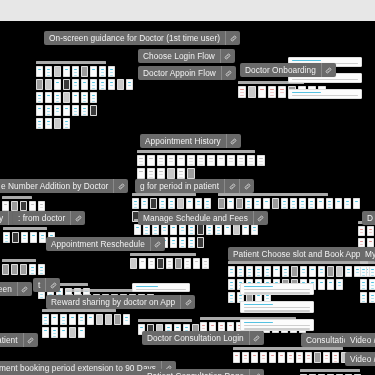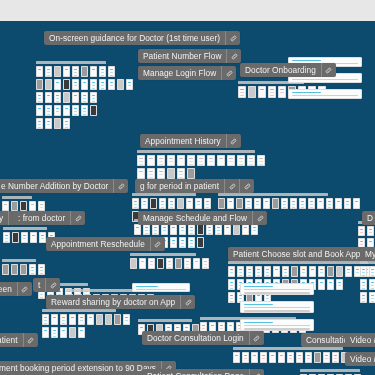--- a/index.html
+++ b/index.html
@@ -21,21 +21,21 @@
     z-index: 60;
   }
   .topbar-inner { display: flex; align-items: center; gap: 5px; }
   .cloud-icon { width: 13px; height: 9px; display: block; }
   .file-title {
     font-size: 9.5px; color: #6b6b6b; letter-spacing: .1px; white-space: nowrap;
   }
   .chev { font-size: 8px; color: #8a8a8a; line-height: 1; margin-left: 1px; }
 
   
-  .canvas { position: absolute; top: 21px; left: 0; width: 375px; height: 354px; background: #0c4a6e; overflow: hidden; }
+  .canvas { position: absolute; top: 21px; left: 0; width: 375px; height: 354px; background: #000000; overflow: hidden; }
 
   
   .pill {
     position: absolute;
     display: flex; align-items: center;
     height: 14px;
     background: #6a6a6a;
     color: #f2f2f2;
     border-radius: 2px;
     font-size: 8.3px;
@@ -1181,31 +1181,31 @@
         <span class="ptxt">On-screen guidance for Doctor (1st time user)</span>
         <span class="psep"></span>
         <span class="lnk">
           <svg viewBox="0 0 16 16" xmlns="http://www.w3.org/2000/svg">
             <path d="M6.2 9.8a2.8 2.8 0 0 0 4 0l2.4-2.4a2.8 2.8 0 1 0-4-4l-1 1" fill="none" stroke="#e9e9e9" stroke-width="1.6" stroke-linecap="round"></path>
             <path d="M9.8 6.2a2.8 2.8 0 0 0-4 0L3.4 8.6a2.8 2.8 0 1 0 4 4l1-1" fill="none" stroke="#e9e9e9" stroke-width="1.6" stroke-linecap="round"></path>
           </svg>
         </span>
       </div>
       <div class="pill" style="left: 138px; top: 28px;">
-        <span class="ptxt">Patient Number Flow</span>
+        <span class="ptxt">Choose Login Flow</span>
         <span class="psep"></span>
         <span class="lnk">
           <svg viewBox="0 0 16 16" xmlns="http://www.w3.org/2000/svg">
             <path d="M6.2 9.8a2.8 2.8 0 0 0 4 0l2.4-2.4a2.8 2.8 0 1 0-4-4l-1 1" fill="none" stroke="#e9e9e9" stroke-width="1.6" stroke-linecap="round"></path>
             <path d="M9.8 6.2a2.8 2.8 0 0 0-4 0L3.4 8.6a2.8 2.8 0 1 0 4 4l1-1" fill="none" stroke="#e9e9e9" stroke-width="1.6" stroke-linecap="round"></path>
           </svg>
         </span>
       </div>
       <div class="pill" style="left: 138px; top: 45px;">
-        <span class="ptxt">Manage Login Flow</span>
+        <span class="ptxt">Doctor Appoin Flow</span>
         <span class="psep"></span>
         <span class="lnk">
           <svg viewBox="0 0 16 16" xmlns="http://www.w3.org/2000/svg">
             <path d="M6.2 9.8a2.8 2.8 0 0 0 4 0l2.4-2.4a2.8 2.8 0 1 0-4-4l-1 1" fill="none" stroke="#e9e9e9" stroke-width="1.6" stroke-linecap="round"></path>
             <path d="M9.8 6.2a2.8 2.8 0 0 0-4 0L3.4 8.6a2.8 2.8 0 1 0 4 4l1-1" fill="none" stroke="#e9e9e9" stroke-width="1.6" stroke-linecap="round"></path>
           </svg>
         </span>
       </div>
       <div class="pill" style="left: 140px; top: 113px;">
         <span class="ptxt">Appointment History</span>
@@ -1268,21 +1268,21 @@
         <span class="ptxt">: from doctor</span>
         <span class="psep"></span>
         <span class="lnk">
           <svg viewBox="0 0 16 16" xmlns="http://www.w3.org/2000/svg">
             <path d="M6.2 9.8a2.8 2.8 0 0 0 4 0l2.4-2.4a2.8 2.8 0 1 0-4-4l-1 1" fill="none" stroke="#e9e9e9" stroke-width="1.6" stroke-linecap="round"></path>
             <path d="M9.8 6.2a2.8 2.8 0 0 0-4 0L3.4 8.6a2.8 2.8 0 1 0 4 4l1-1" fill="none" stroke="#e9e9e9" stroke-width="1.6" stroke-linecap="round"></path>
           </svg>
         </span>
       </div>
       <div class="pill" style="left: 138px; top: 190px;">
-        <span class="ptxt">Manage Schedule and Flow</span>
+        <span class="ptxt">Manage Schedule and Fees</span>
         <span class="psep"></span>
         <span class="lnk">
           <svg viewBox="0 0 16 16" xmlns="http://www.w3.org/2000/svg">
             <path d="M6.2 9.8a2.8 2.8 0 0 0 4 0l2.4-2.4a2.8 2.8 0 1 0-4-4l-1 1" fill="none" stroke="#e9e9e9" stroke-width="1.6" stroke-linecap="round"></path>
             <path d="M9.8 6.2a2.8 2.8 0 0 0-4 0L3.4 8.6a2.8 2.8 0 1 0 4 4l1-1" fill="none" stroke="#e9e9e9" stroke-width="1.6" stroke-linecap="round"></path>
           </svg>
         </span>
       </div>
       <div class="pill" style="left: 362px; top: 190px;">
         <span class="ptxt">D</span>

